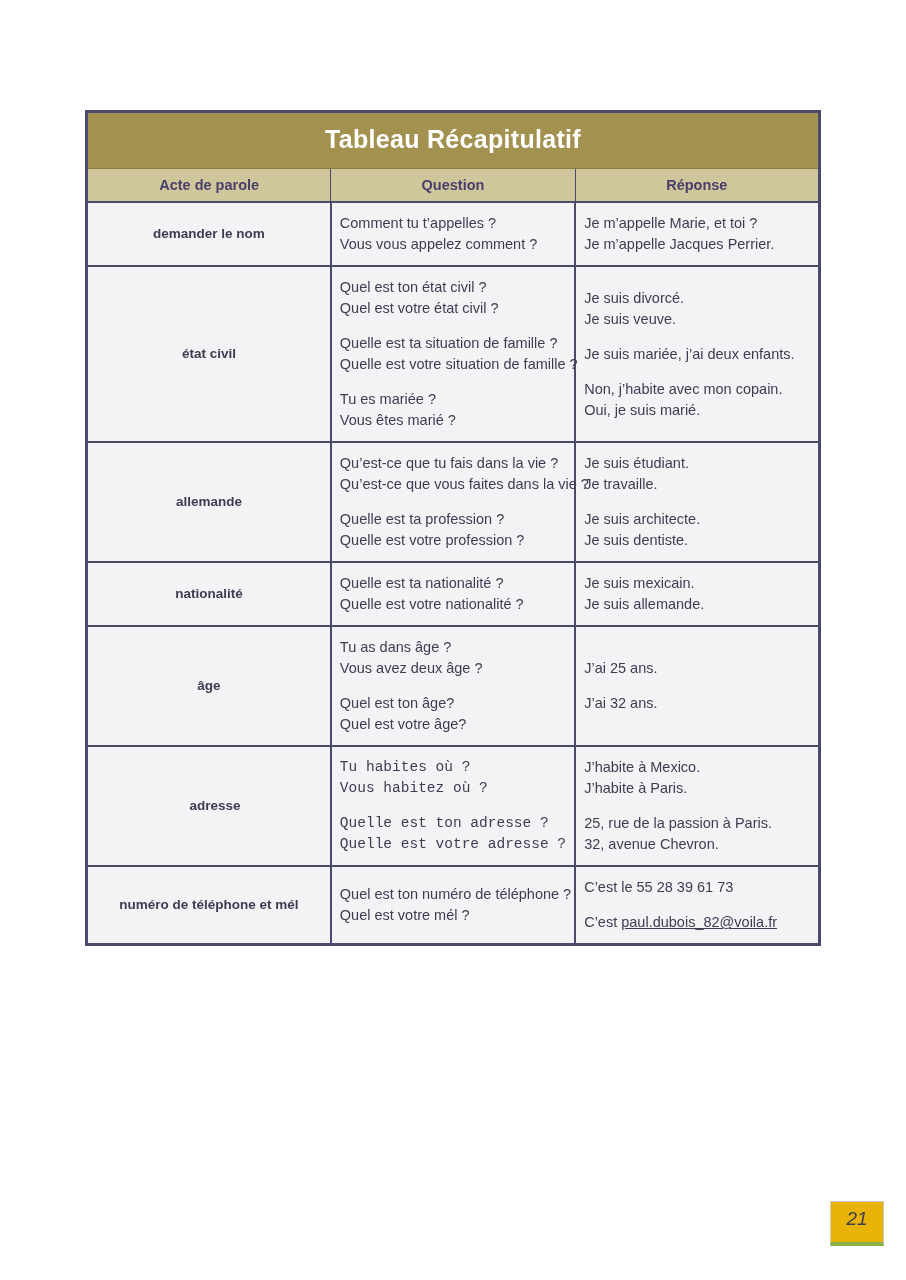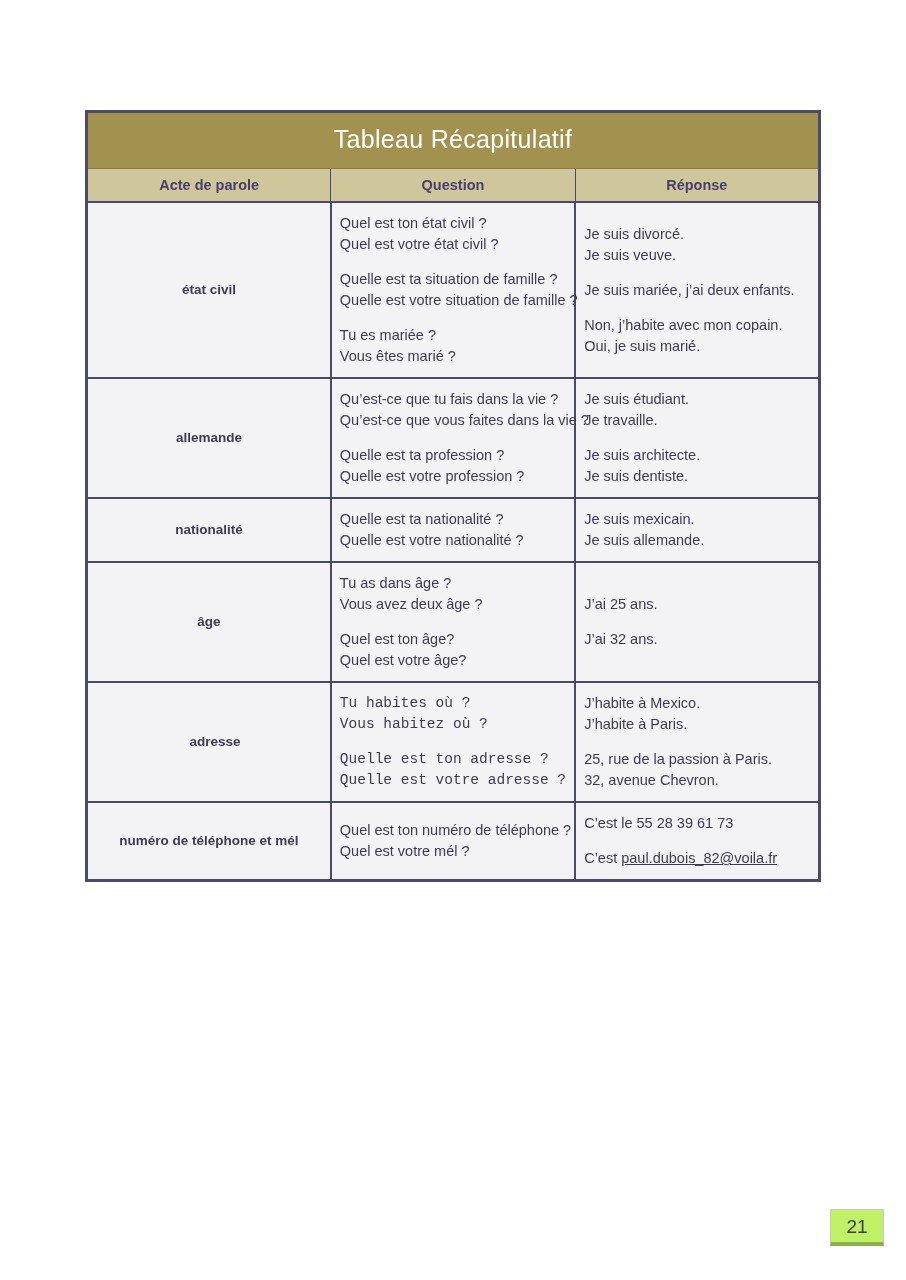--- a/index.html
+++ b/index.html
@@ -41,21 +41,21 @@
   }
 
   
   .title-cell {
     background: #a3924f;
     border: 1px solid #8c7c3f;
     text-align: center;
     padding: 12px 6px 14px 6px;
     color: #ffffff;
     font-size: 25px;
-    font-weight: normal;
+    font-weight: bold;
     letter-spacing: 0.3px;
   }
 
   
   .hdr {
     background: #cfc79b;
     border: 1px solid #4a4a6a;
     color: #4a3f6b;
     font-weight: bold;
     font-size: 14.5px;
@@ -114,22 +114,23 @@
     width: 54px;
     text-align: center;
   }
   .page-num {
     border-top: 1px solid #c9c9c9;
     border-left: 1px solid #c9c9c9;
     border-right: 1px solid #c9c9c9;
     border-bottom: 4px solid #8ab24a;
     font-size: 19px;
     color: #3d3d52;
-    padding: 6px 0 4px 0;
-    background: #bef264;
+    padding: 6px 0 12px 0;
+    background: #eab308;
+    font-style: italic;
   }
 </style>
 </head>
 <body>
 
 <div class="page-edge"></div>
 
 <div class="sheet">
   <table class="recap">
     <tbody>
@@ -137,20 +138,35 @@
       <td class="title-cell" colspan="3">Tableau Récapitulatif</td>
     </tr>
     <tr>
       <td class="hdr act">Acte de parole</td>
       <td class="hdr">Question</td>
       <td class="hdr">Réponse</td>
     </tr>
     </tbody>
       <tbody id="rows-body">
         <tr>
+          <td class="col-act" style="vertical-align: middle;">demander le nom</td>
+          <td class="col-q" style="vertical-align: middle;">
+            <div class="grp">
+              <div class="ln">Comment tu t’appelles ?</div>
+              <div class="ln">Vous vous appelez comment ?</div>
+            </div>
+          </td>
+          <td class="col-r" style="vertical-align: middle;">
+            <div class="grp">
+              <div class="ln">Je m’appelle Marie, et toi ?</div>
+              <div class="ln">Je m’appelle Jacques Perrier.</div>
+            </div>
+          </td>
+        </tr>
+        <tr>
           <td class="col-act" style="vertical-align: middle;">état civil</td>
           <td class="col-q" style="vertical-align: middle;">
             <div class="grp">
               <div class="ln">Quel est ton état civil ?</div>
               <div class="ln">Quel est votre état civil ?</div>
             </div>
             <div class="grp">
               <div class="ln">Quelle est ta situation de famille ?</div>
               <div class="ln">Quelle est votre situation de famille ?</div>
             </div>

